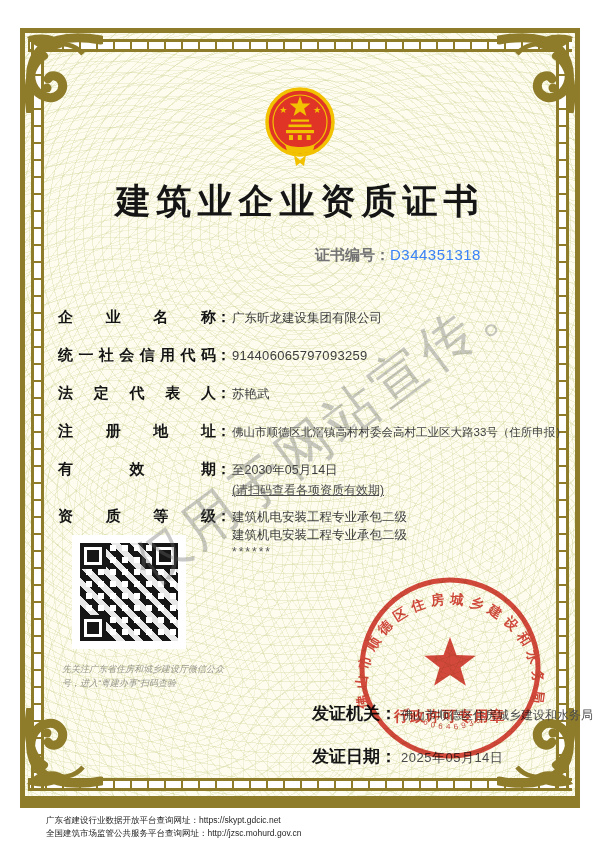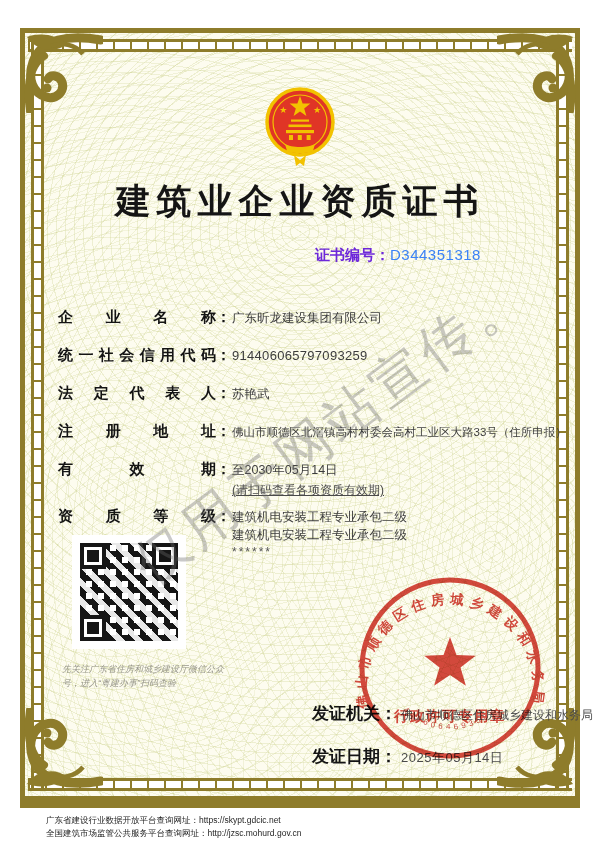--- a/index.html
+++ b/index.html
@@ -44,21 +44,21 @@
   .c-br { left:497px; top:700px; transform:scale(-1,-1); }
   
   .emblem { position:absolute; left:261px; top:74px; }
   
   .title {
     position:absolute; left:0; right:0; top:170px; text-align:center;
     font-size:35px; font-weight:bold; color:#151515; letter-spacing:6px;
     font-family:"DejaVu Sans","Liberation Sans",sans-serif;
   }
   .certno { position:absolute; left:315px; top:238px; font-size:15px; }
-  .certno .lbl { font-weight:bold; color:#6d28d9; }
+  .certno .lbl { font-weight:bold; color:#737373; }
   .certno .val { color:#3b82f6; letter-spacing:.5px; }
   
   .rows { position:absolute; left:58px; top:298px; right:26px; }
   .row { display:flex; align-items:flex-start; margin-bottom:15px; }
   .jlabel {
     width:158px; display:flex; justify-content:space-between;
     font-size:15px; font-weight:bold; color:#141414; line-height:22px; flex:none;
   }
   .colon { width:16px; font-size:15px; font-weight:bold; color:#141414; line-height:22px; flex:none; }
   .value { flex:1; font-size:12.5px; color:#3c3c3c; line-height:22px; padding-top:1px; }

